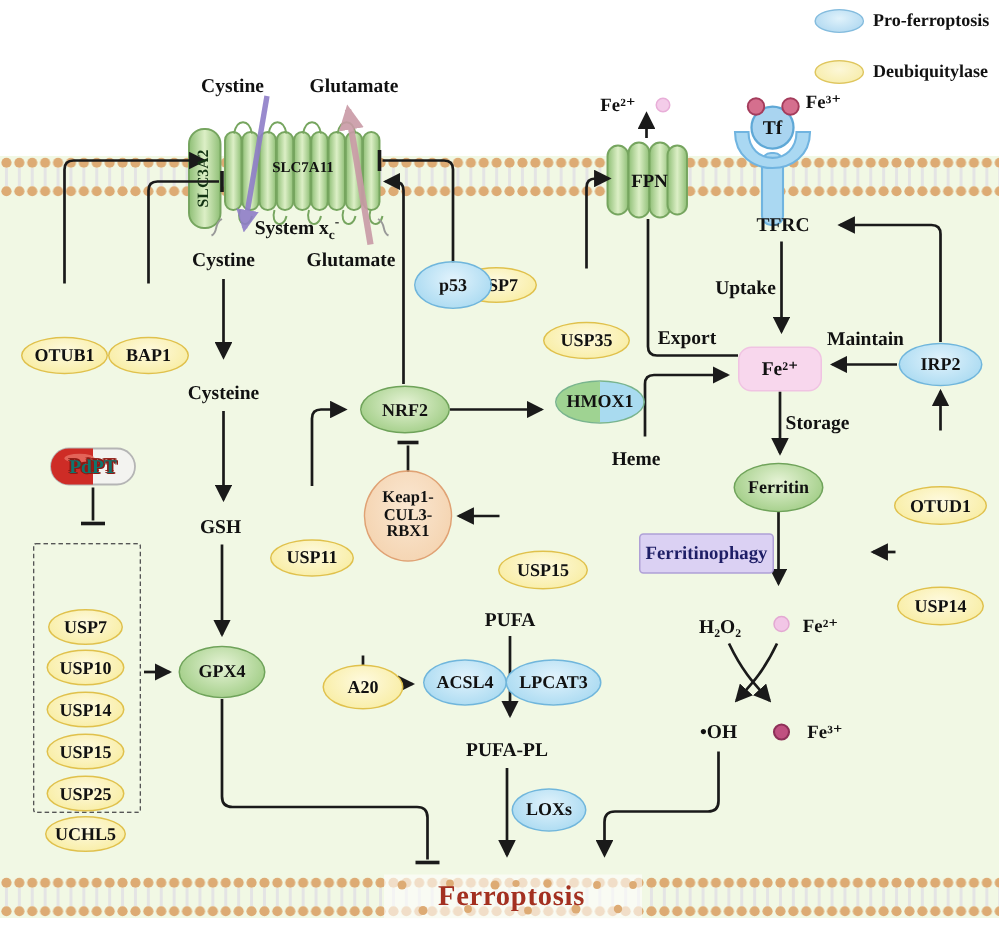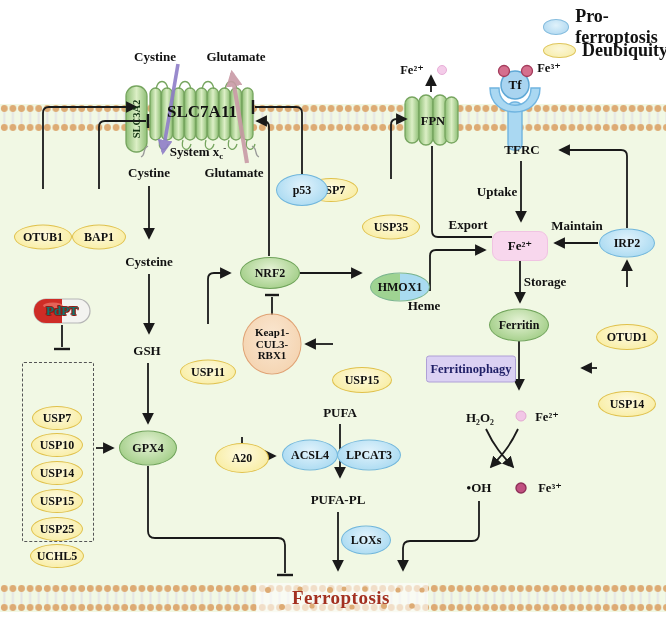--- a/index.html
+++ b/index.html
@@ -19,21 +19,21 @@
   .lavrect{background:#DBD1F3;border:1.5px solid #AFA0D6;border-radius:3px;color:#1E1E66;font-size:12.5px;}
   .lbl{position:absolute;transform:translate(-50%,-50%);font-size:13px;white-space:nowrap;}
   .lbl sub,.lbl sup{font-size:9px;font-weight:bold;}
   .vert{transform:translate(-50%,-50%) rotate(-90deg);font-size:10.5px;color:#123312;}
   .dashedbox{position:absolute;left:22px;top:362px;width:70px;height:178px;border:1.6px dashed #555;border-radius:2px;}
   .legend-row{position:absolute;display:flex;align-items:center;gap:6px;}
   .leg-ell{display:inline-block;width:31px;height:13.5px;border-radius:50%;}
   .leg-pro{background:radial-gradient(ellipse at 50% 38%,#E0F2FB,#A8D4EF);border:1.4px solid #84BCDE;}
   .leg-anti{background:radial-gradient(ellipse at 50% 38%,#DFF0CF,#A8D58E);border:1.4px solid #82B468;}
   .leg-deub{background:radial-gradient(ellipse at 50% 38%,#FCF7D8,#F6EBA2);border:1.4px solid #DFC65E;}
-  .legend-row span.txt{font-size:18px;}
+  .legend-row span.txt{font-size:12px;}
   .ferrop{position:absolute;transform:translate(-50%,-50%);font-size:19px;color:#A33020;letter-spacing:.5px;}
   .pdpt-txt{position:absolute;transform:translate(-50%,-50%);font-size:13px;color:#0f766e;
     text-shadow:1px 0 #8E1A14,-1px 0 #8E1A14,0 1px #8E1A14,0 -1px #8E1A14,1px 1px #8E1A14,-1px -1px #8E1A14;}
   .fe2big{font-size:13px;}
 </style>
 </head>
 <body>
 
 <div class="stage">
   <div class="cytoplasm"></div>
@@ -217,21 +217,21 @@
       <span>NRF2</span>
     </div>
   <div class="n peach" style="left:272px;top:344px;width:57px;height:59px;">
     <span>Keap1-</span>
     <span>CUL3-</span>
     <span>RBX1</span>
   </div>
   <div class="n yellow" style="left:362px;top:344px;width:58px;height:24px;">
       <span>USP15</span>
     </div>
-  <div class="n hmox" style="left:400px;top:287px;width:58px;height:27px;">
+  <div class="n hmox" style="left:400px;top:268px;width:58px;height:27px;">
       <span>HMOX1</span>
     </div>
 
   <div class="n yellow" style="left:57px;top:382px;width:48px;height:22px;">
       <span>USP7</span>
     </div>
   <div class="n yellow" style="left:57px;top:409px;width:50px;height:22px;">
       <span>USP10</span>
     </div>
   <div class="n yellow" style="left:57px;top:437px;width:50px;height:22px;">
@@ -282,29 +282,29 @@
       <span>USP14</span>
     </div>
 
   <span class="lbl" style="left:155px;top:57px;">Cystine</span>
   <span class="lbl" style="left:236px;top:57px;">Glutamate</span>
   <span class="lbl" style="left:149px;top:173px;">Cystine</span>
   <span class="lbl" style="left:234px;top:173px;">Glutamate</span>
   <span class="lbl" style="left:149px;top:262px;">Cysteine</span>
   <span class="lbl" style="left:147px;top:351px;">GSH</span>
   <span class="lbl" style="left:198px;top:152px;"><span>System x</span><sub>c</sub><sup>-</sup></span>
-  <span class="lbl" style="left:202px;top:112px;font-size:17px;">SLC7A11</span>
+  <span class="lbl" style="left:202px;top:112px;font-size:10px;">SLC7A11</span>
   <span class="lbl vert" style="left:136px;top:119px;">SLC3A2</span>
   <span class="lbl" style="left:433px;top:121px;font-size:12.5px;">FPN</span>
   <span class="lbl" style="left:515px;top:85px;font-size:13px;">Tf</span>
   <span class="lbl" style="left:522px;top:150px;">TFRC</span>
   <span class="lbl" style="left:412px;top:70px;font-size:12.5px;">Fe²⁺</span>
   <span class="lbl" style="left:549px;top:68px;font-size:12.5px;">Fe³⁺</span>
   <span class="lbl" style="left:497px;top:192px;">Uptake</span>
-  <span class="lbl" style="left:468px;top:225px;">Export</span>
+  <span class="lbl" style="left:458px;top:225px;">Export</span>
   <span class="lbl" style="left:577px;top:226px;">Maintain</span>
   <span class="lbl" style="left:545px;top:282px;">Storage</span>
   <span class="lbl" style="left:424px;top:306px;">Heme</span>
   <span class="lbl" style="left:480px;top:418px;">H₂O₂</span>
   <span class="lbl" style="left:547px;top:417px;font-size:12.5px;">Fe²⁺</span>
   <span class="lbl" style="left:479px;top:488px;">•OH</span>
   <span class="lbl" style="left:550px;top:488px;font-size:12.5px;">Fe³⁺</span>
   <span class="lbl" style="left:340px;top:413px;">PUFA</span>
   <span class="lbl" style="left:338px;top:500px;">PUFA-PL</span>
   <span class="pdpt-txt" style="left:62px;top:311px;">PdPT</span>

